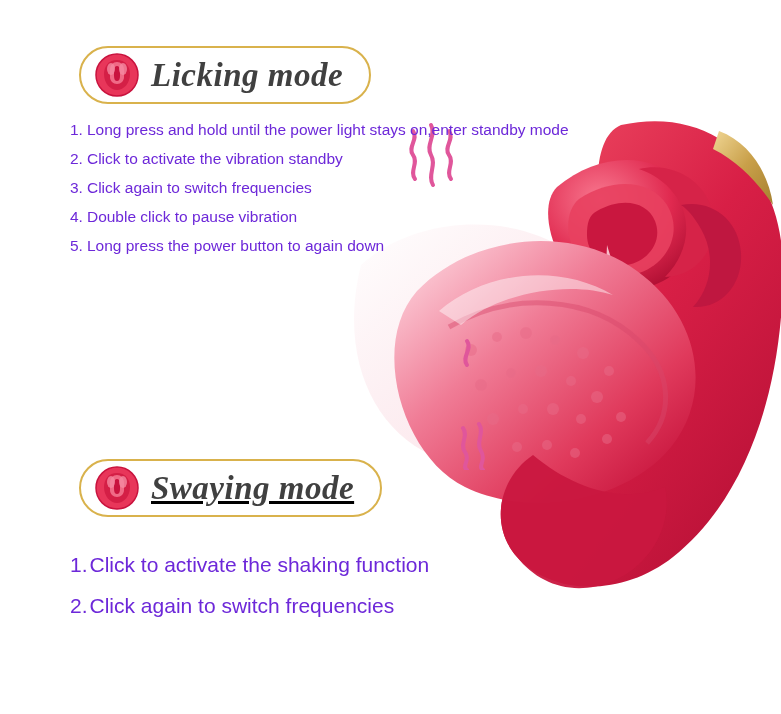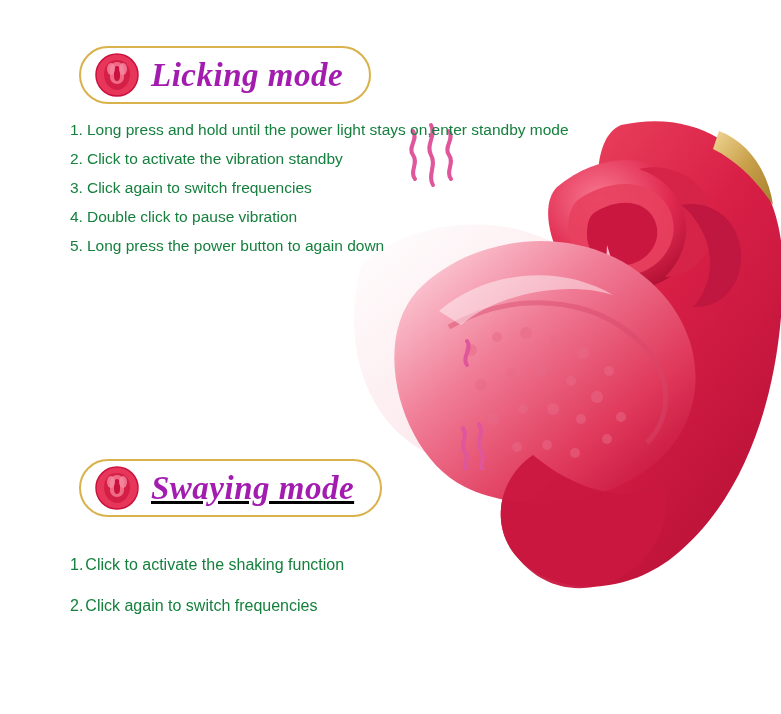--- a/index.html
+++ b/index.html
@@ -51,50 +51,50 @@
     height: 44px;
     flex: 0 0 44px;
     margin-right: 12px;
     position: relative;
   }
   .badge-title {
     font-family: "Liberation Serif", serif;
     font-style: italic;
     font-weight: bold;
     font-size: 33px;
-    color: #a21caf;
+    color: #404040;
     letter-spacing: 0.5px;
     white-space: nowrap;
   }
 
   #badge-licking { left: 79px; top: 46px; }
   #badge-swaying { left: 79px; top: 459px; text-decoration: underline; }
 
   
   .steps {
     position: absolute;
     margin: 0;
     padding: 0;
     list-style: none;
   }
   .steps li {
-    color: #15803d;
+    color: #6d28d9;
     white-space: nowrap;
   }
 
   #steps-licking { left: 70px; top: 115px; }
   #steps-licking li {
     font-size: 15.5px;
     line-height: 29px;
   }
   #steps-licking .num { margin-right: 4px; }
 
   #steps-swaying { left: 70px; top: 544px; }
   #steps-swaying li {
-    font-size: 16px;
+    font-size: 21px;
     line-height: 41px;
   }
   #steps-swaying .num { margin-right: 2px; }
 
   
   .squiggle { position: absolute; }
 </style>
 </head>
 <body>
 

